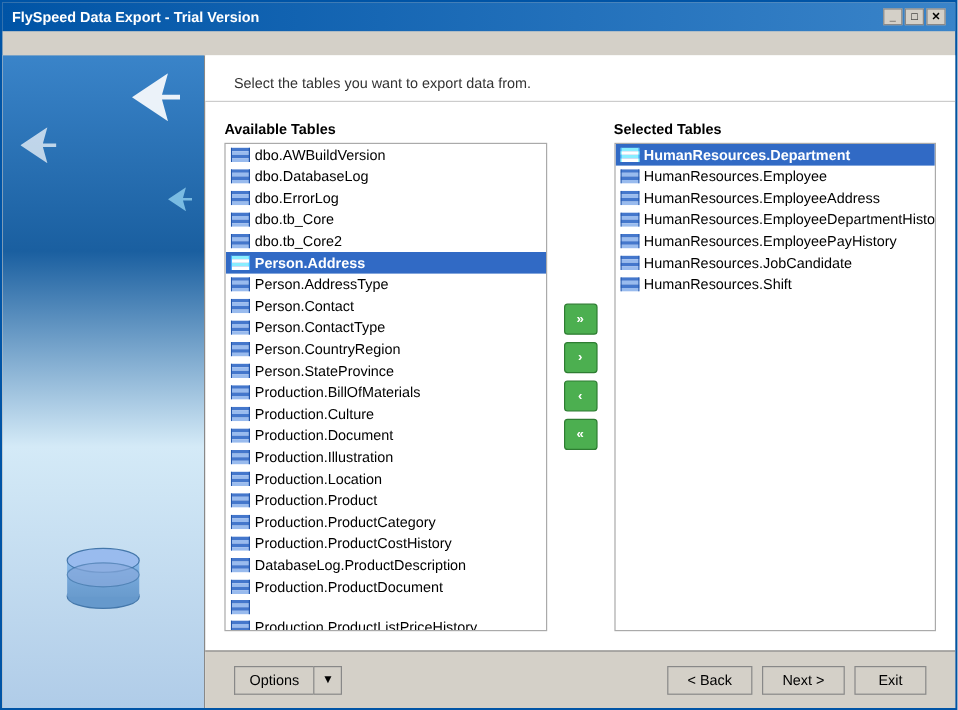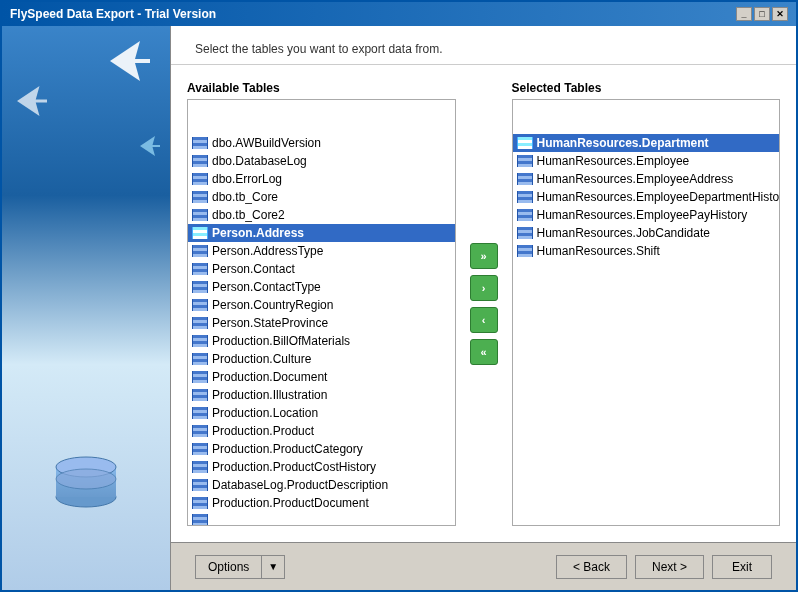--- a/index.html
+++ b/index.html
@@ -10,20 +10,21 @@
       width: 798px;
       height: 592px;
       overflow: hidden;
     }
     .window {
       width: 798px;
       height: 592px;
       border: 2px solid #0054a6;
       display: flex;
       flex-direction: column;
+      gap: 20px;
     }
     .titlebar {
       background: linear-gradient(to right, #0054a6, #3a84c9);
       color: white;
       padding: 4px 8px;
       font-size: 12px;
       font-weight: bold;
       display: flex;
       align-items: center;
       justify-content: space-between;
@@ -107,21 +108,20 @@
       flex: 1;
       border: 1px solid #aaa;
       background: white;
       overflow: hidden;
       position: relative;
     }
     .table-list {
       height: 100%;
       overflow-y: auto;
       overflow-x: hidden;
-      margin-top: 34px;
     }
     .table-list::-webkit-scrollbar {
       width: 16px;
     }
     .table-list::-webkit-scrollbar-track {
       background: #f0f0f0;
       border-left: 1px solid #ccc;
     }
     .table-list::-webkit-scrollbar-thumb {
       background: #c0c0c0;

